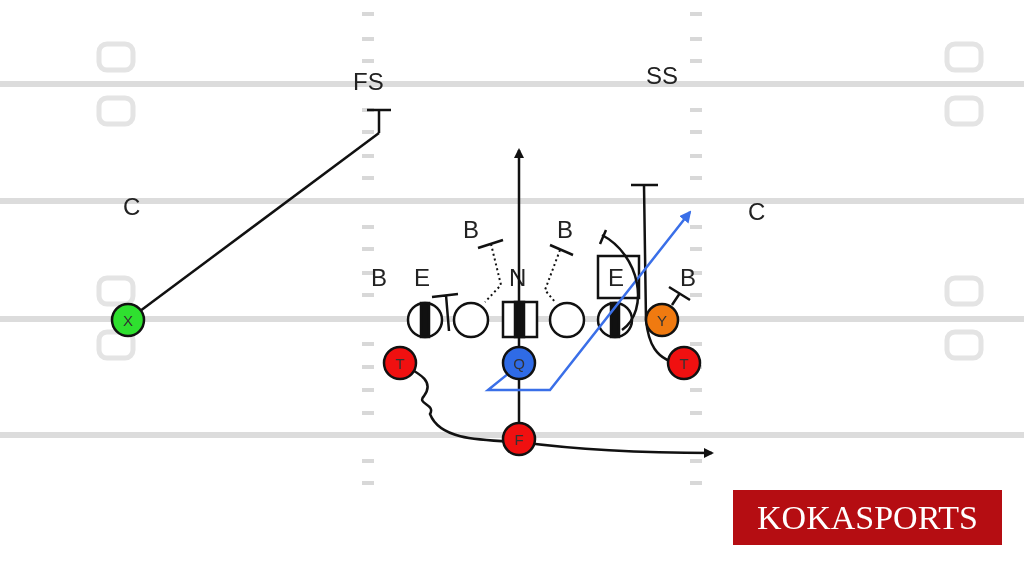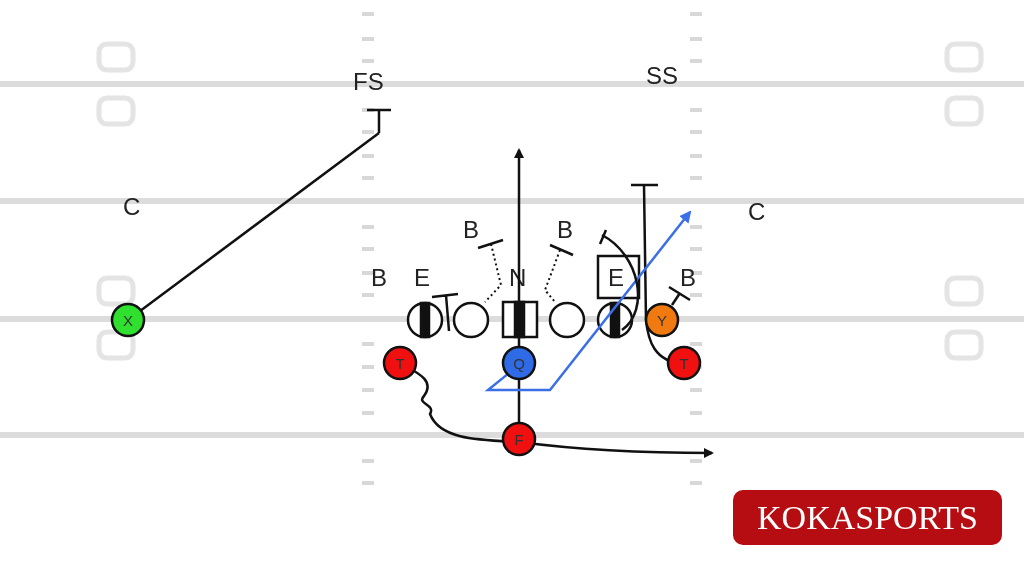--- a/index.html
+++ b/index.html
@@ -1,20 +1,20 @@
 <!DOCTYPE html>
 <html><head>
 <meta charset="utf-8">
 <style>
   html,body{margin:0;padding:0;background:#ffffff;}
   body{width:1024px;height:576px;overflow:hidden;position:relative;font-family:"Liberation Sans",sans-serif;}
   #field{position:absolute;left:0;top:0;width:1024px;height:576px;}
   .lbl{font-family:"Liberation Sans",sans-serif;font-size:24px;fill:#222;}
   .plbl{font-family:"Liberation Sans",sans-serif;font-size:15px;fill:#333;}
-  .brand{position:absolute;left:733px;top:490px;width:269px;height:55px;background:#b50d12;border-radius:10px;
+  .brand{position:absolute;left:733px;top:490px;width:269px;height:55px;background:#b50d12;border-radius:0;
     display:flex;align-items:center;justify-content:center;color:#fff;font-family:"Liberation Serif",serif;font-size:34px;letter-spacing:0px;}
 </style>
 </head>
 <body>
 
 <svg id="field" viewBox="0 0 1024 576" xmlns="http://www.w3.org/2000/svg">
   <defs>
     <marker id="arrowBlack" markerWidth="10" markerHeight="10" refX="8" refY="5" orient="auto" markerUnits="userSpaceOnUse">
       <path d="M0,0 L10,5 L0,10 z" fill="#111"></path>
     </marker>

